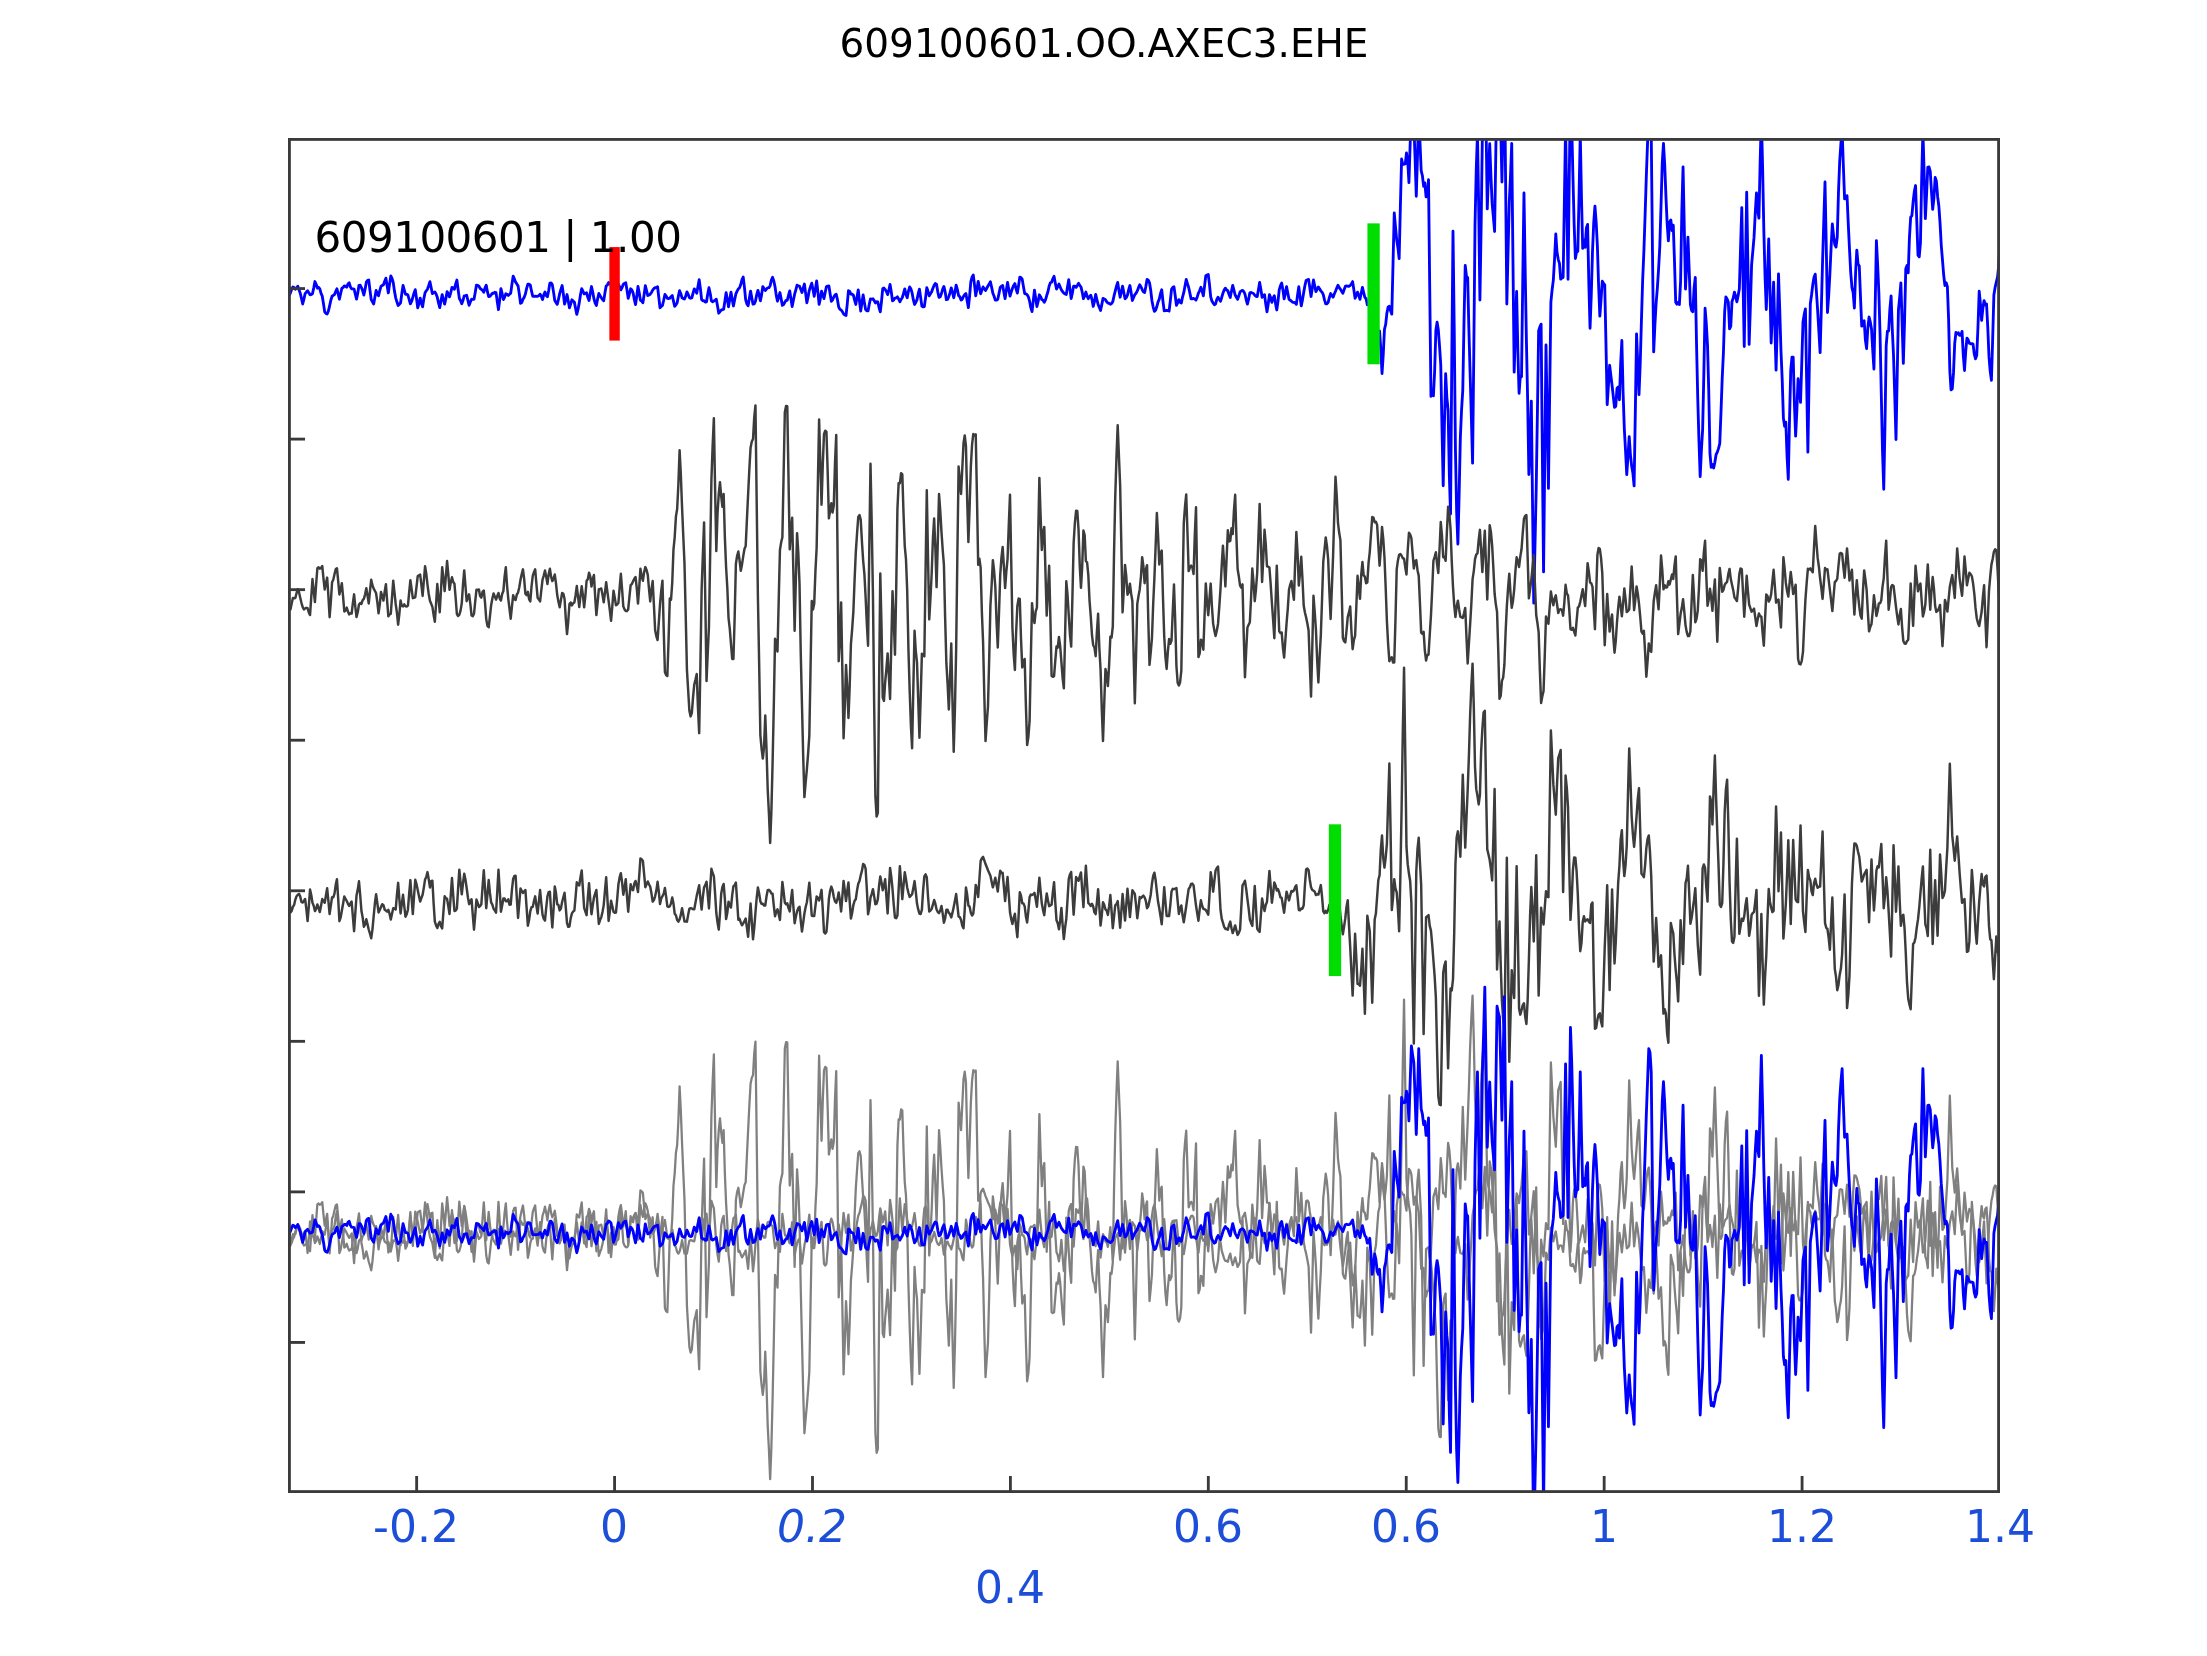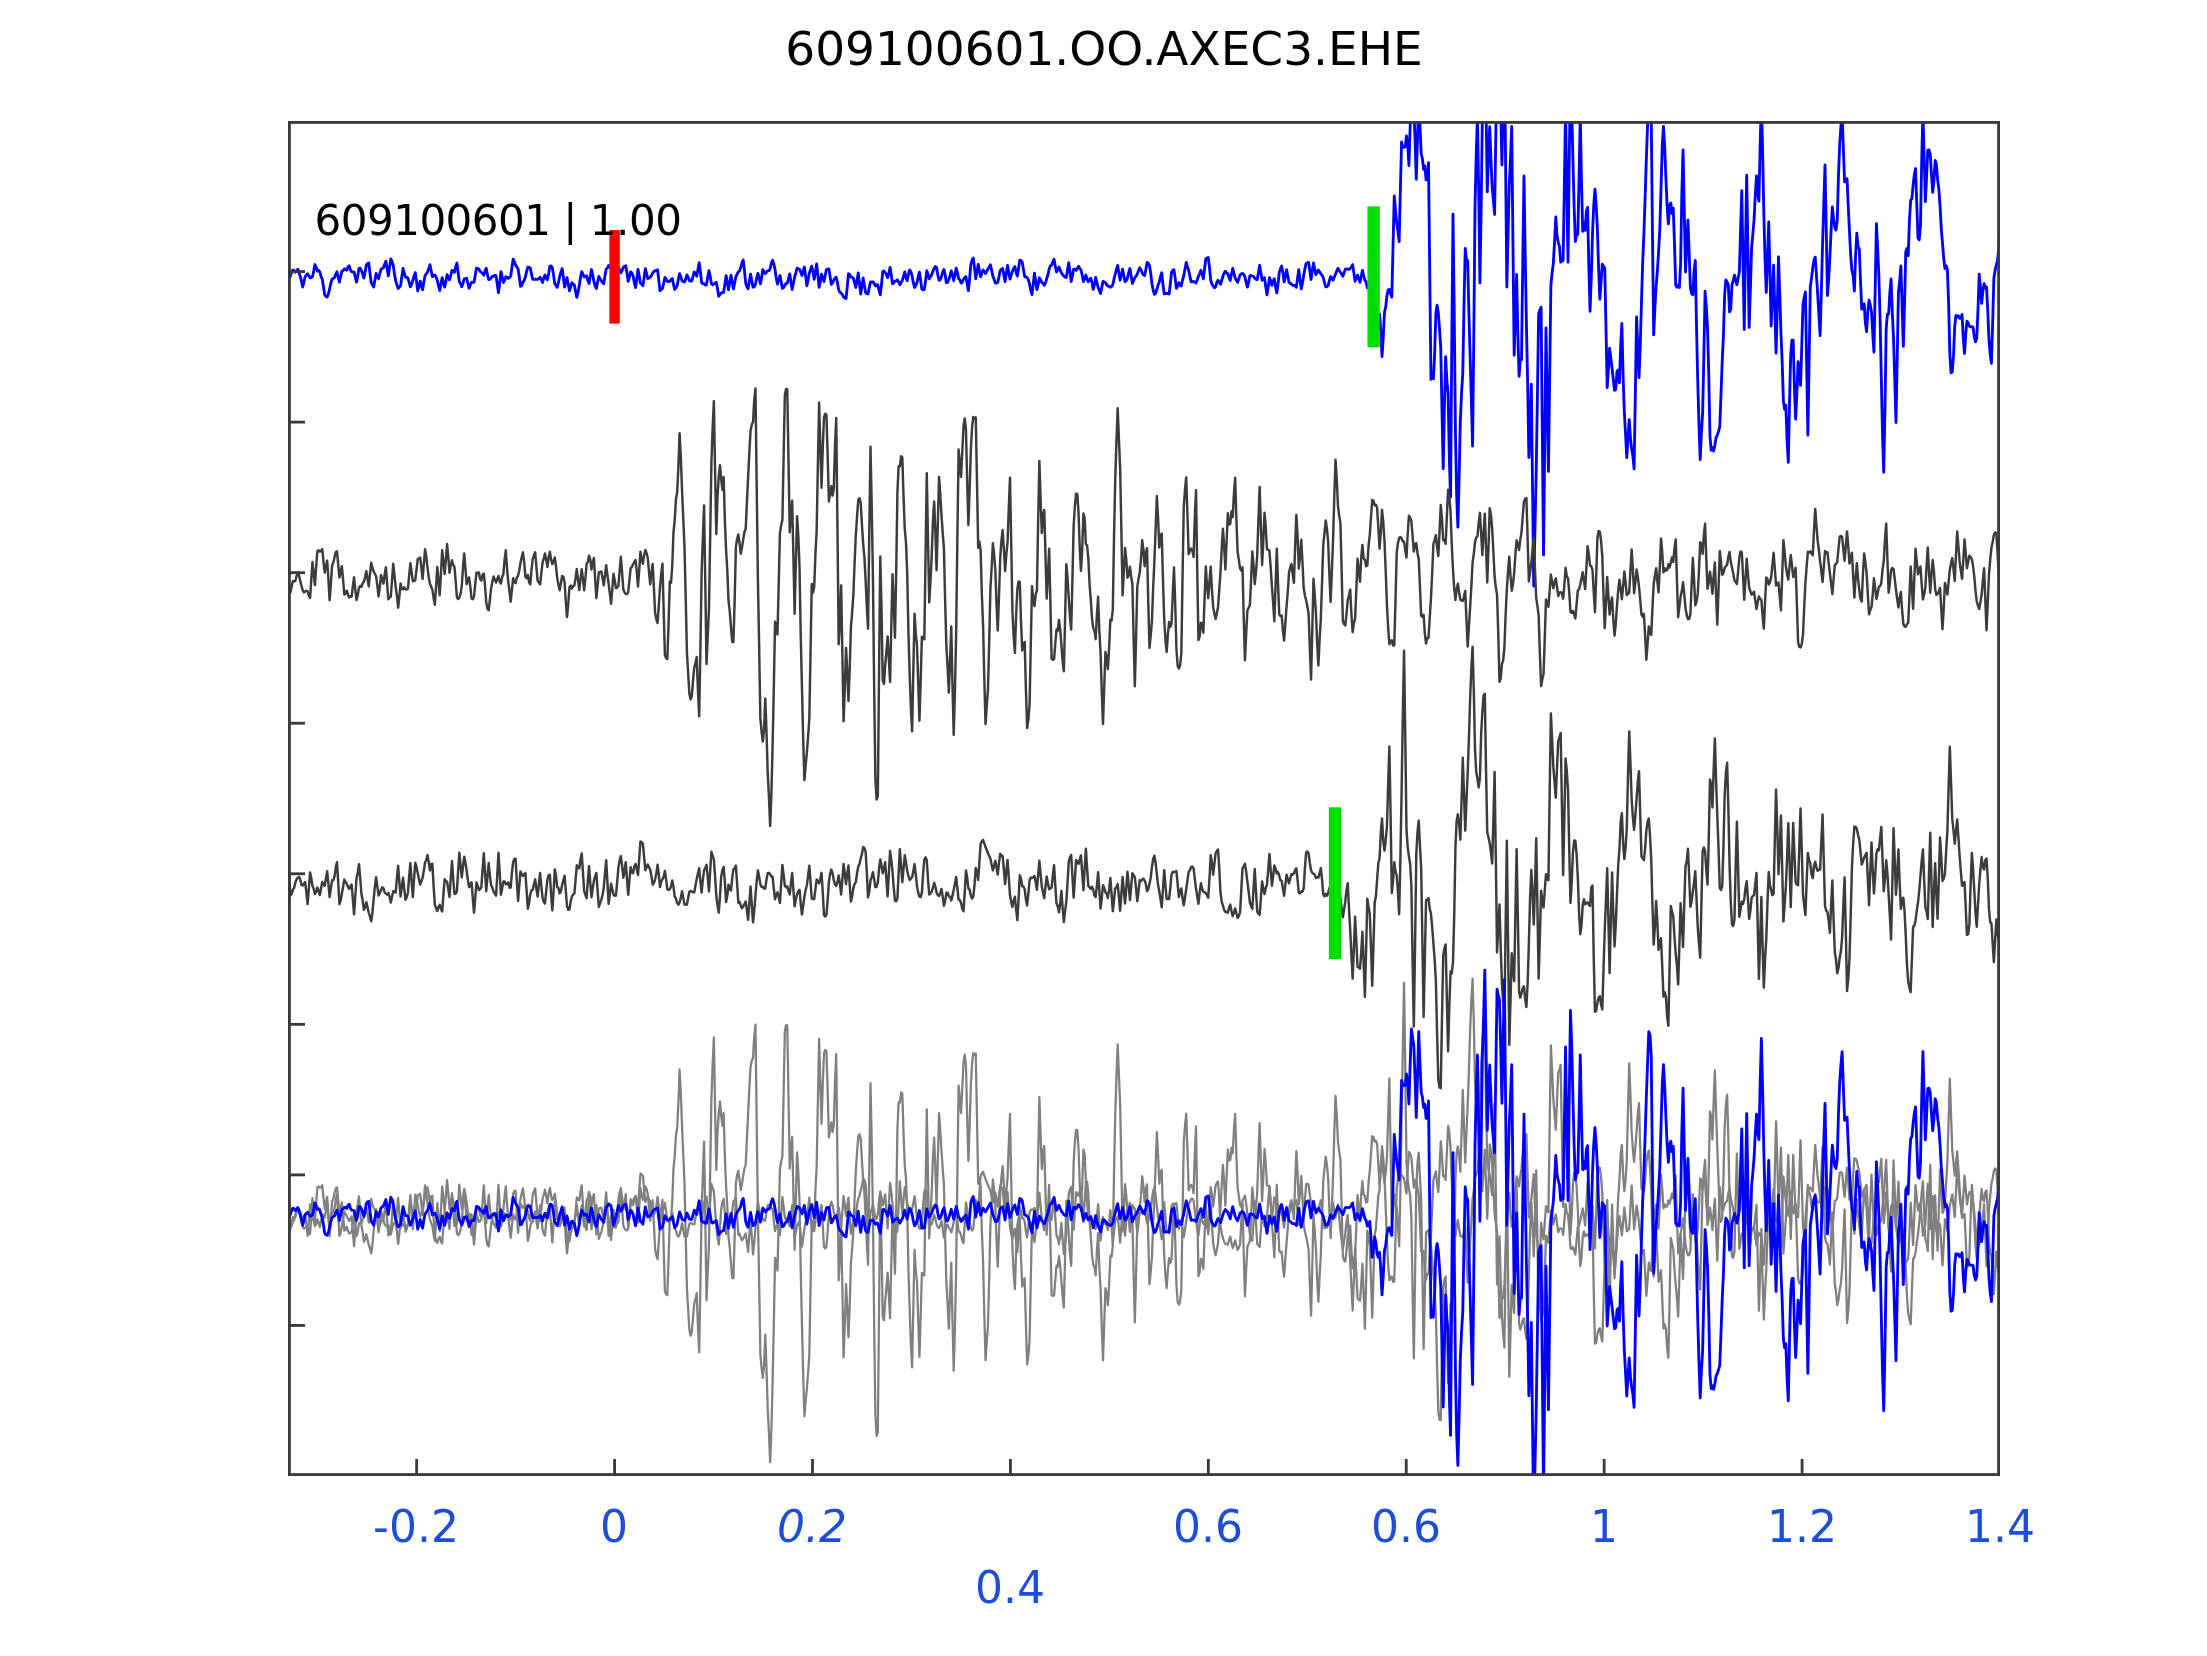--- a/index.html
+++ b/index.html
@@ -19,30 +19,30 @@
     width: 2208px;
     height: 1656px;
     background: #ffffff;
   }
   #figure-title {
     position: absolute;
     left: 0;
     top: 21px;
     width: 2208px;
     text-align: center;
-    font-size: 47px;
+    font-size: 39px;
     font-weight: 400;
     color: #000000;
     letter-spacing: 0px;
     white-space: nowrap;
   }
   #plot-area {
     position: absolute;
     left: 288px;
-    top: 121px;
+    top: 138px;
     width: 1712px;
     height: 1355px;
   }
   #plot-svg {
     position: absolute;
     left: 0;
     top: 0;
     width: 1712px;
     height: 1355px;
     display: block;

